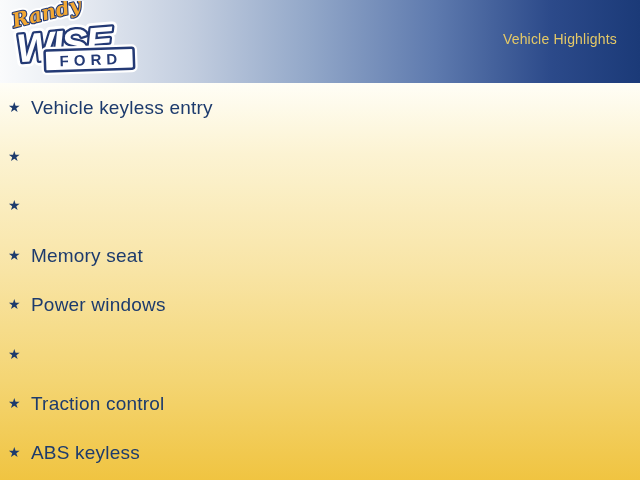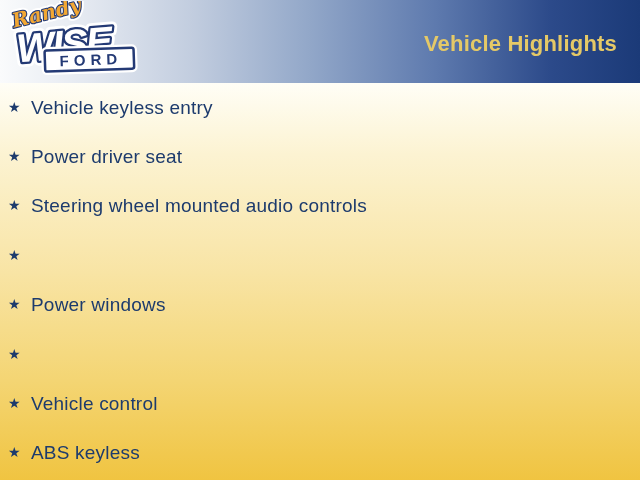--- a/index.html
+++ b/index.html
@@ -13,21 +13,21 @@
   }
   
   .header {
     position: absolute; top: 0; left: 0; width: 640px; height: 83px;
     background: linear-gradient(to right,
       #fafbfc 0%, #e3e8f0 14%, #c2cddf 30%, #93a8c9 48%,
       #5e7aae 68%, #2c4a8a 86%, #1b3a78 100%);
   }
   .page-title {
     position: absolute; top: 31px; right: 23px;
-    font-size: 22px; font-weight: 700; letter-spacing: 0.2px;
+    font-size: 14px; font-weight: 400; letter-spacing: 0.2px;
     color: #e5c967;
   }
   
   .logo {
     position: absolute; left: 3px; top: 1px;
     width: 140px; height: 80px;
   }
   
   .feature-area {
     position: absolute; top: 83px; left: 0; width: 640px; height: 397px;
@@ -79,39 +79,38 @@
   </div>
 
   <div class="feature-area">
     <ul class="feature-list">
       <li class="feature-item">
         <span class="star">★</span>
         <span>Vehicle keyless entry</span>
       </li>
       <li class="feature-item">
         <span class="star">★</span>
-        <span>Power driver seat</span>
       </li>
       <li class="feature-item">
         <span class="star">★</span>
-        <span>Steering wheel mounted audio controls</span>
       </li>
       <li class="feature-item">
         <span class="star">★</span>
+        <span>Memory seat</span>
       </li>
       <li class="feature-item">
         <span class="star">★</span>
         <span>Power windows</span>
       </li>
       <li class="feature-item">
         <span class="star">★</span>
       </li>
       <li class="feature-item">
         <span class="star">★</span>
-        <span>Vehicle control</span>
+        <span>Traction control</span>
       </li>
       <li class="feature-item">
         <span class="star">★</span>
         <span>ABS keyless</span>
       </li>
     </ul>
   </div>
 
 </div>
 

